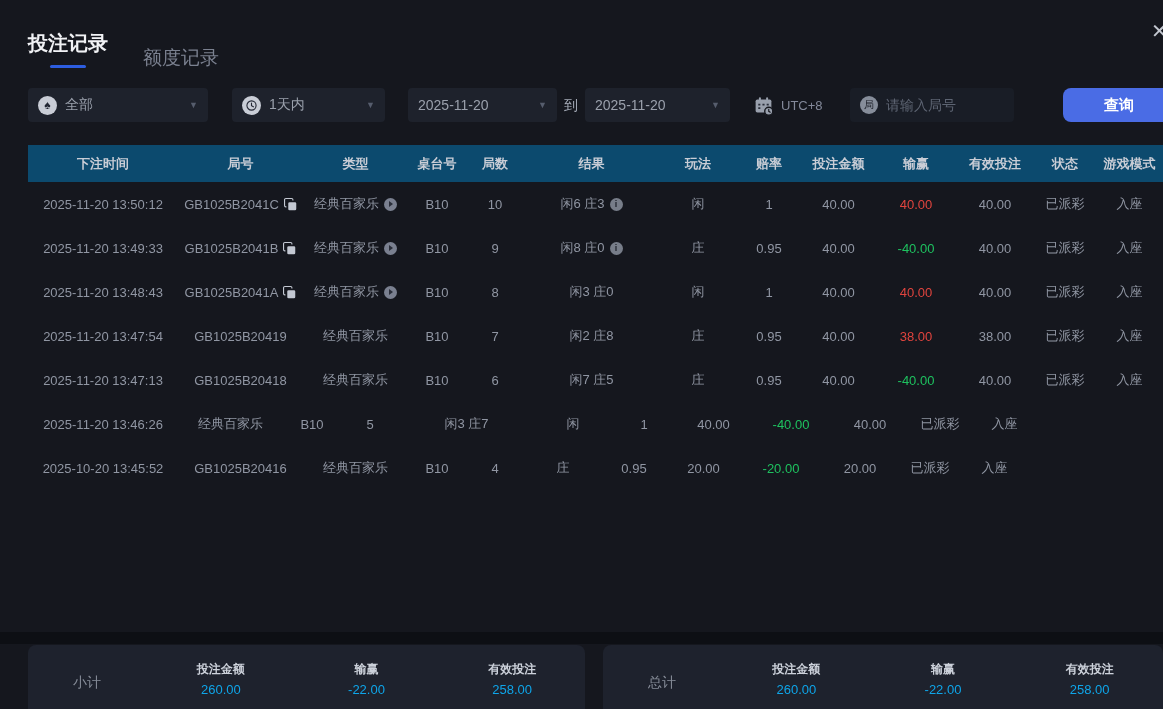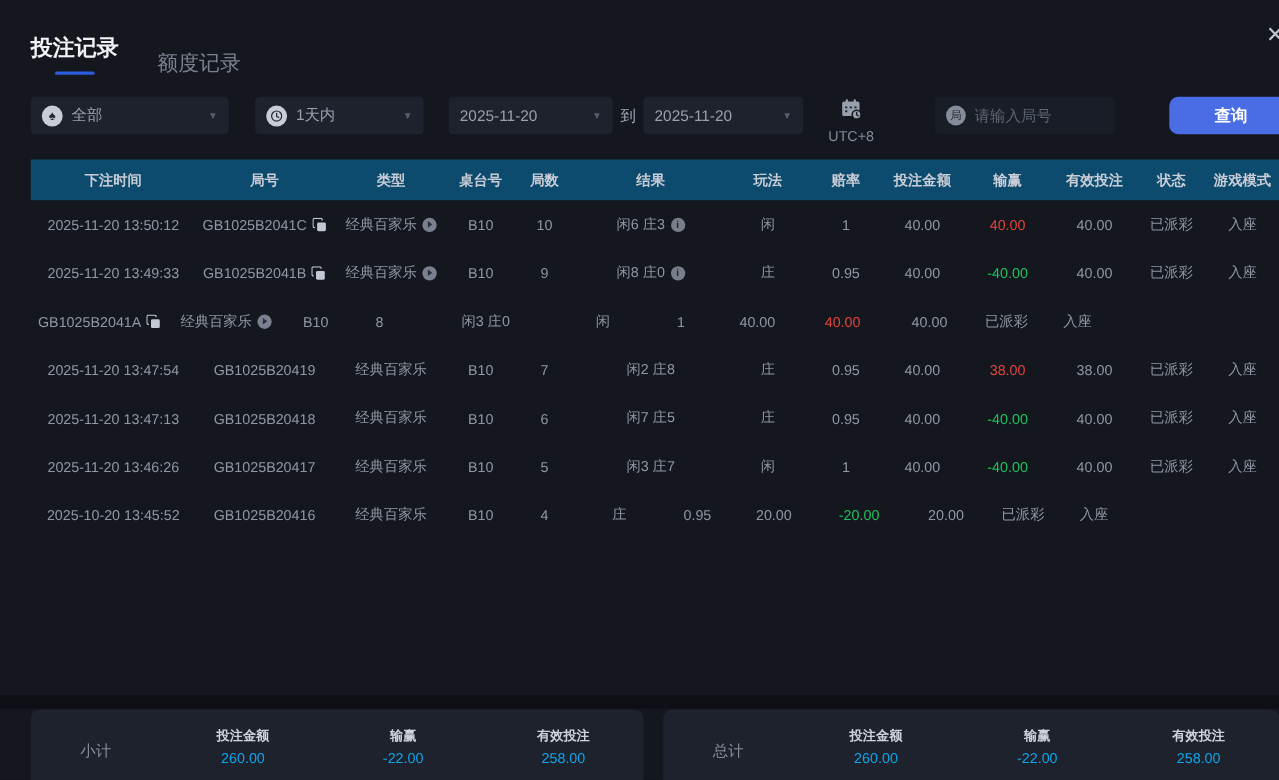--- a/index.html
+++ b/index.html
@@ -32,21 +32,21 @@
   }
   .dd .arrow { margin-left:auto; color:#565d6d; font-size:9px; }
   .fi-circle {
     width:19px; height:19px; border-radius:50%; background:#c9cdd6; color:#232734;
     display:flex; align-items:center; justify-content:center; font-size:12px; flex:0 0 auto;
   }
   .to-label {
     position:absolute; left:560px; top:88px; width:22px; line-height:34px;
     text-align:center; color:#a6acb8; font-size:14px;
   }
-  .tz-group { position:absolute; left:753px; top:88px; height:34px; display:flex; align-items:center; gap:7px;flex-direction:column; }
+  .tz-group { position:absolute; left:753px; top:88px; height:34px; display:flex; align-items:center; gap:7px; }
   .tz-text { color:#83899a; font-size:13px; }
   .search-box {
     position:absolute; left:850px; top:88px; width:164px; height:34px;
     background:#191d26; border-radius:4px; display:flex; align-items:center;
     padding:0 10px; gap:8px;
   }
   .ju-circle {
     width:18px; height:18px; border-radius:50%; background:#868d9a; color:#191c25;
     font-size:10px; display:flex; align-items:center; justify-content:center; flex:0 0 auto;
   }
@@ -270,20 +270,23 @@
           <span>40.00</span>
         </div>
         <div class="cell c12">
           <span>已派彩</span>
         </div>
         <div class="cell c13">
           <span>入座</span>
         </div>
       </div>
       <div class="trow">
+        <div class="cell c1">
+          <span>2025-11-20 13:48:43</span>
+        </div>
         <div class="cell c2">
           <span>GB1025B2041A</span>
           <svg class="icon-copy" width="13" height="13" viewBox="0 0 14 14">
             <path d="M2.6 9.6 H2 a1.4 1.4 0 0 1 -1.4 -1.4 V2 A1.4 1.4 0 0 1 2 .6 h6.2 a1.4 1.4 0 0 1 1.4 1.4 v0.6" fill="none" stroke="#c3c8d2" stroke-width="1.2"></path>
             <rect x="4.6" y="4.6" width="8.6" height="8.6" rx="1.4" fill="#c3c8d2"></rect>
           </svg>
         </div>
         <div class="cell c3">
           <span>经典百家乐</span>
           <span class="vid-icon"></span>
@@ -398,23 +401,20 @@
           <span>已派彩</span>
         </div>
         <div class="cell c13">
           <span>入座</span>
         </div>
       </div>
       <div class="trow">
         <div class="cell c1">
           <span>2025-11-20 13:46:26</span>
         </div>
-        <div class="cell c2">
-          <span>GB1025B20417</span>
-        </div>
         <div class="cell c3">
           <span>经典百家乐</span>
         </div>
         <div class="cell c4">
           <span>B10</span>
         </div>
         <div class="cell c5">
           <span>5</span>
         </div>
         <div class="cell c6">

